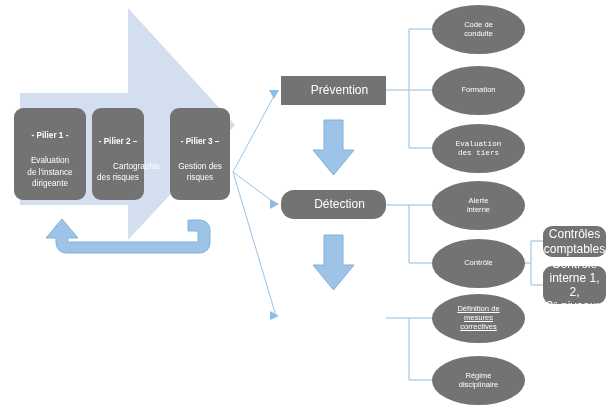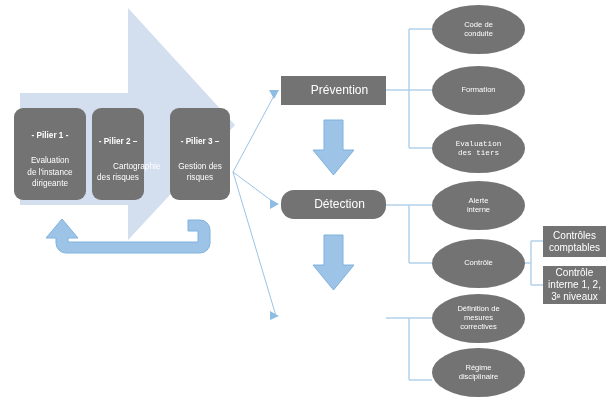--- a/index.html
+++ b/index.html
@@ -50,21 +50,22 @@
   .pillar .hdr { font-weight: bold; display: block; margin-bottom: 2px; }
   .stage {
     font-size: 12px;
     padding-left: 12px;
   }
   .oval {
     border-radius: 50%;
     font-size: 7.6px;
   }
   .subbox {
-    font-size: 10px;
+    font-size: 12px;
+    border-radius: 9px;
   }
 </style>
 </head>
 <body>
 
 <div id="canvas">
 
   <svg id="svg-layer" viewBox="0 0 610 409" xmlns="http://www.w3.org/2000/svg">
 
     <path d="M 20,93 L 128,93 L 128,8 L 235,125 L 128,240 L 128,205 L 20,205 Z" fill="#D3DEEF"></path>
@@ -184,27 +185,27 @@
 
   <div class="node oval" style="left:432px; top:181px; width:93px; height:49px;">
     <span class="lbl">Alerte
 interne</span>
   </div>
 
   <div class="node oval" style="left:432px; top:239px; width:93px; height:49px;">
     <span class="lbl">Contrôle</span>
   </div>
 
-  <div class="node oval" style="left:432px; top:294px; width:93px; height:49px;">
+  <div class="node oval" style="left:432px; top:294px; width:93px; height:49px;text-decoration:underline;">
     <span class="lbl">Définition de
 mesures
 correctives</span>
   </div>
 
-  <div class="node oval" style="left:432px; top:348px; width:93px; height:49px;justify-content:flex-end;">
+  <div class="node oval" style="left:432px; top:356px; width:93px; height:49px;justify-content:flex-end;">
     <span class="lbl">Régime
 disciplinaire</span>
   </div>
 
   <div class="node subbox" style="left:543px; top:226px; width:63px; height:31px;">
     <span class="lbl">Contrôles
 comptables</span>
   </div>
 
   <div class="node subbox" style="left:543px; top:266px; width:63px; height:38px;">

